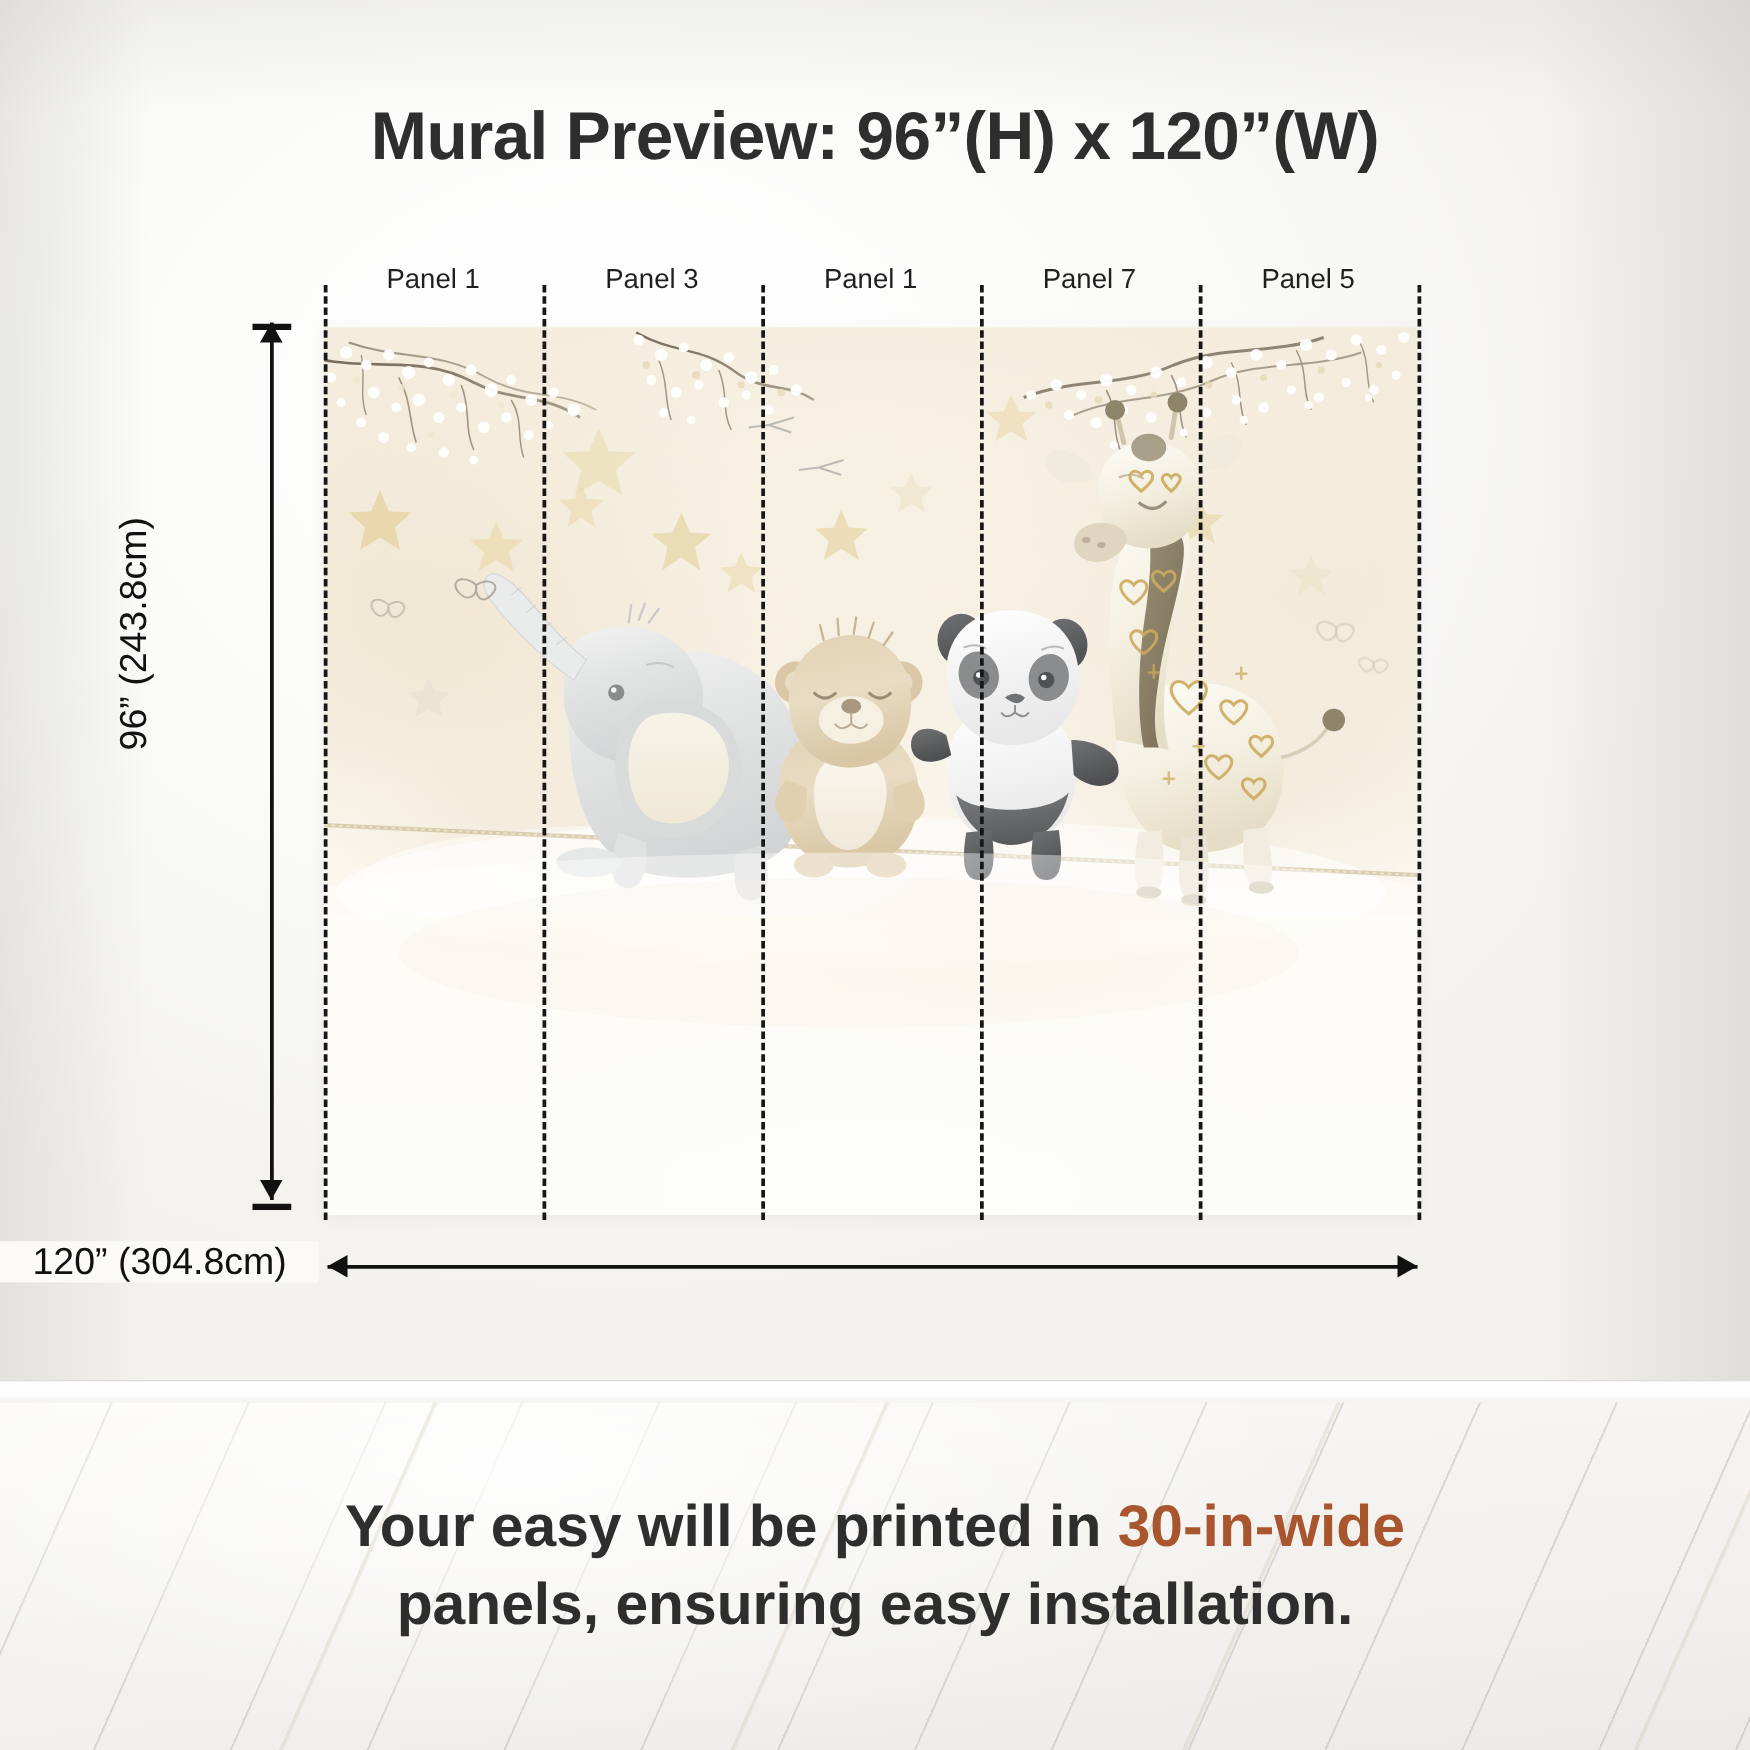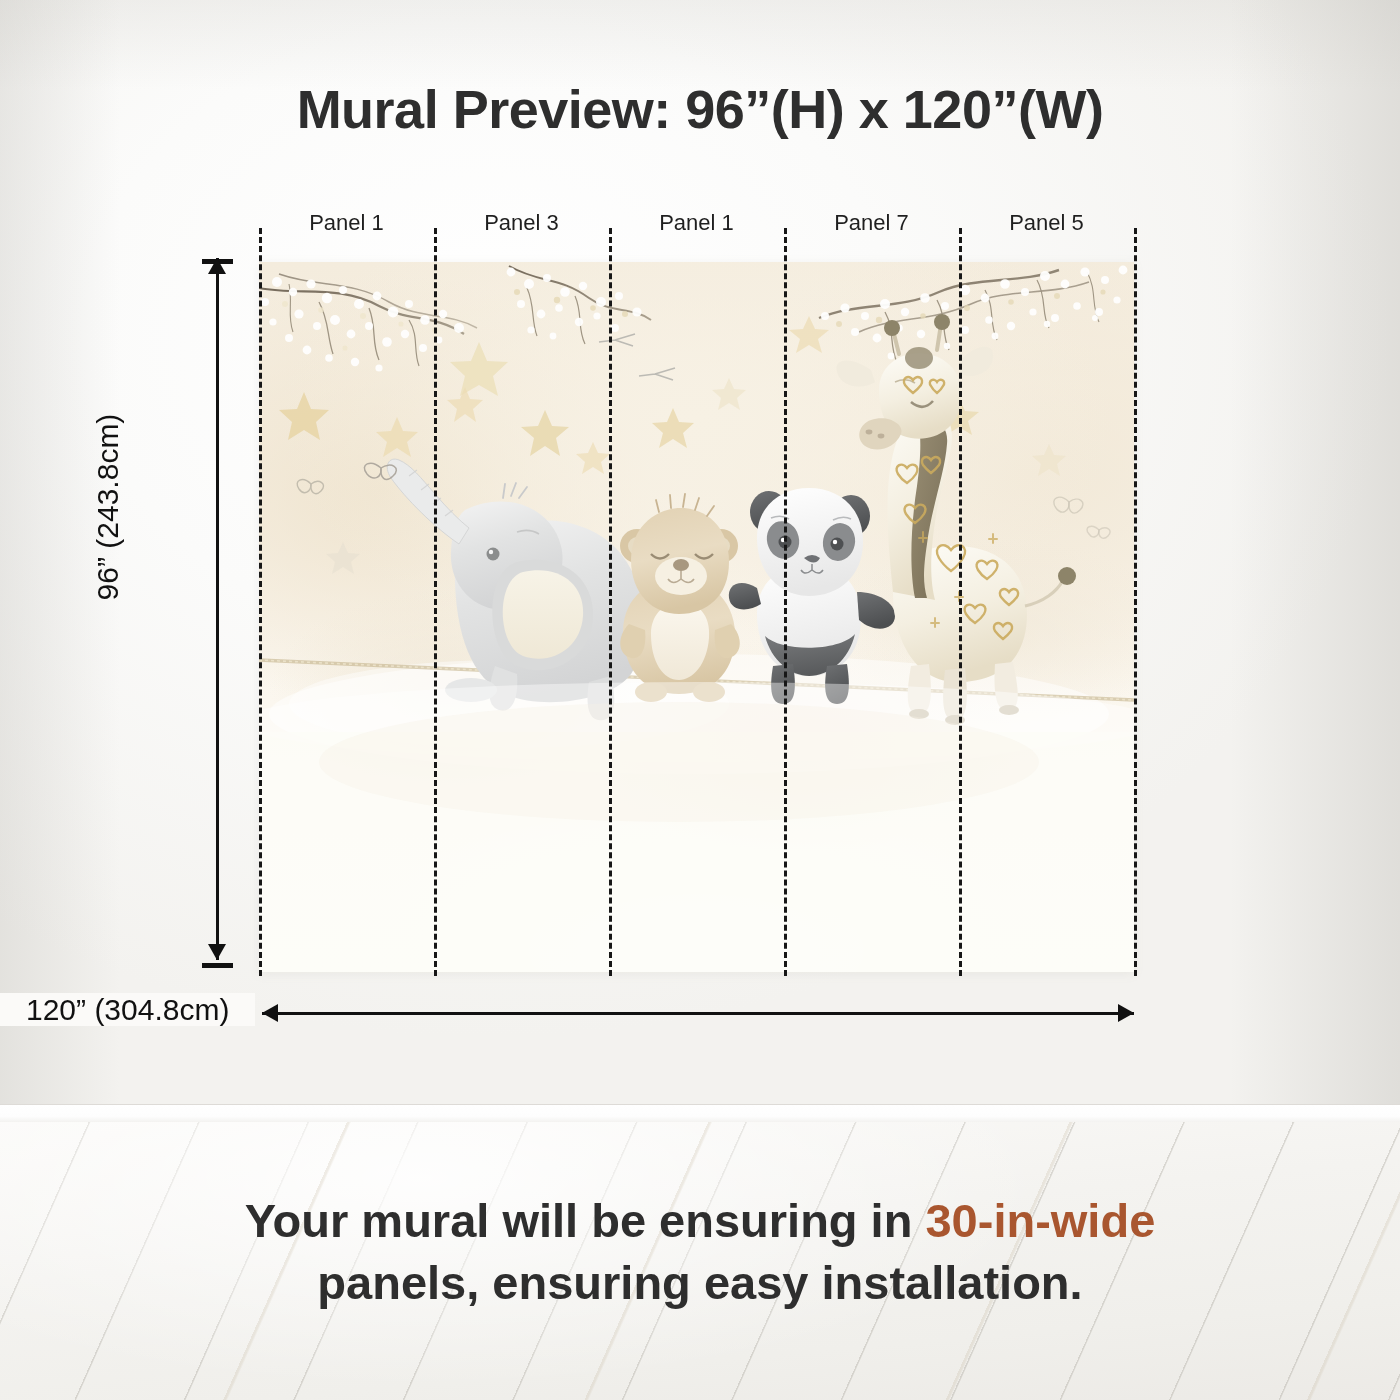--- a/index.html
+++ b/index.html
@@ -638,17 +638,17 @@
   <div class="h-label">
     <span>120” (304.8cm)</span>
   </div>
 
   <div class="baseboard"></div>
   <div class="floor">
     <div class="floor-sheen"></div>
   </div>
 
   <div class="caption">
-    <span>Your mural will be ensuring in </span><span class="accent">30-in-wide</span><br>
+    <span>Your easy will be printed in </span><span class="accent">30-in-wide</span><br>
     <span>panels, ensuring easy installation.</span>
   </div>
 
 </div>
 
 </body></html>

